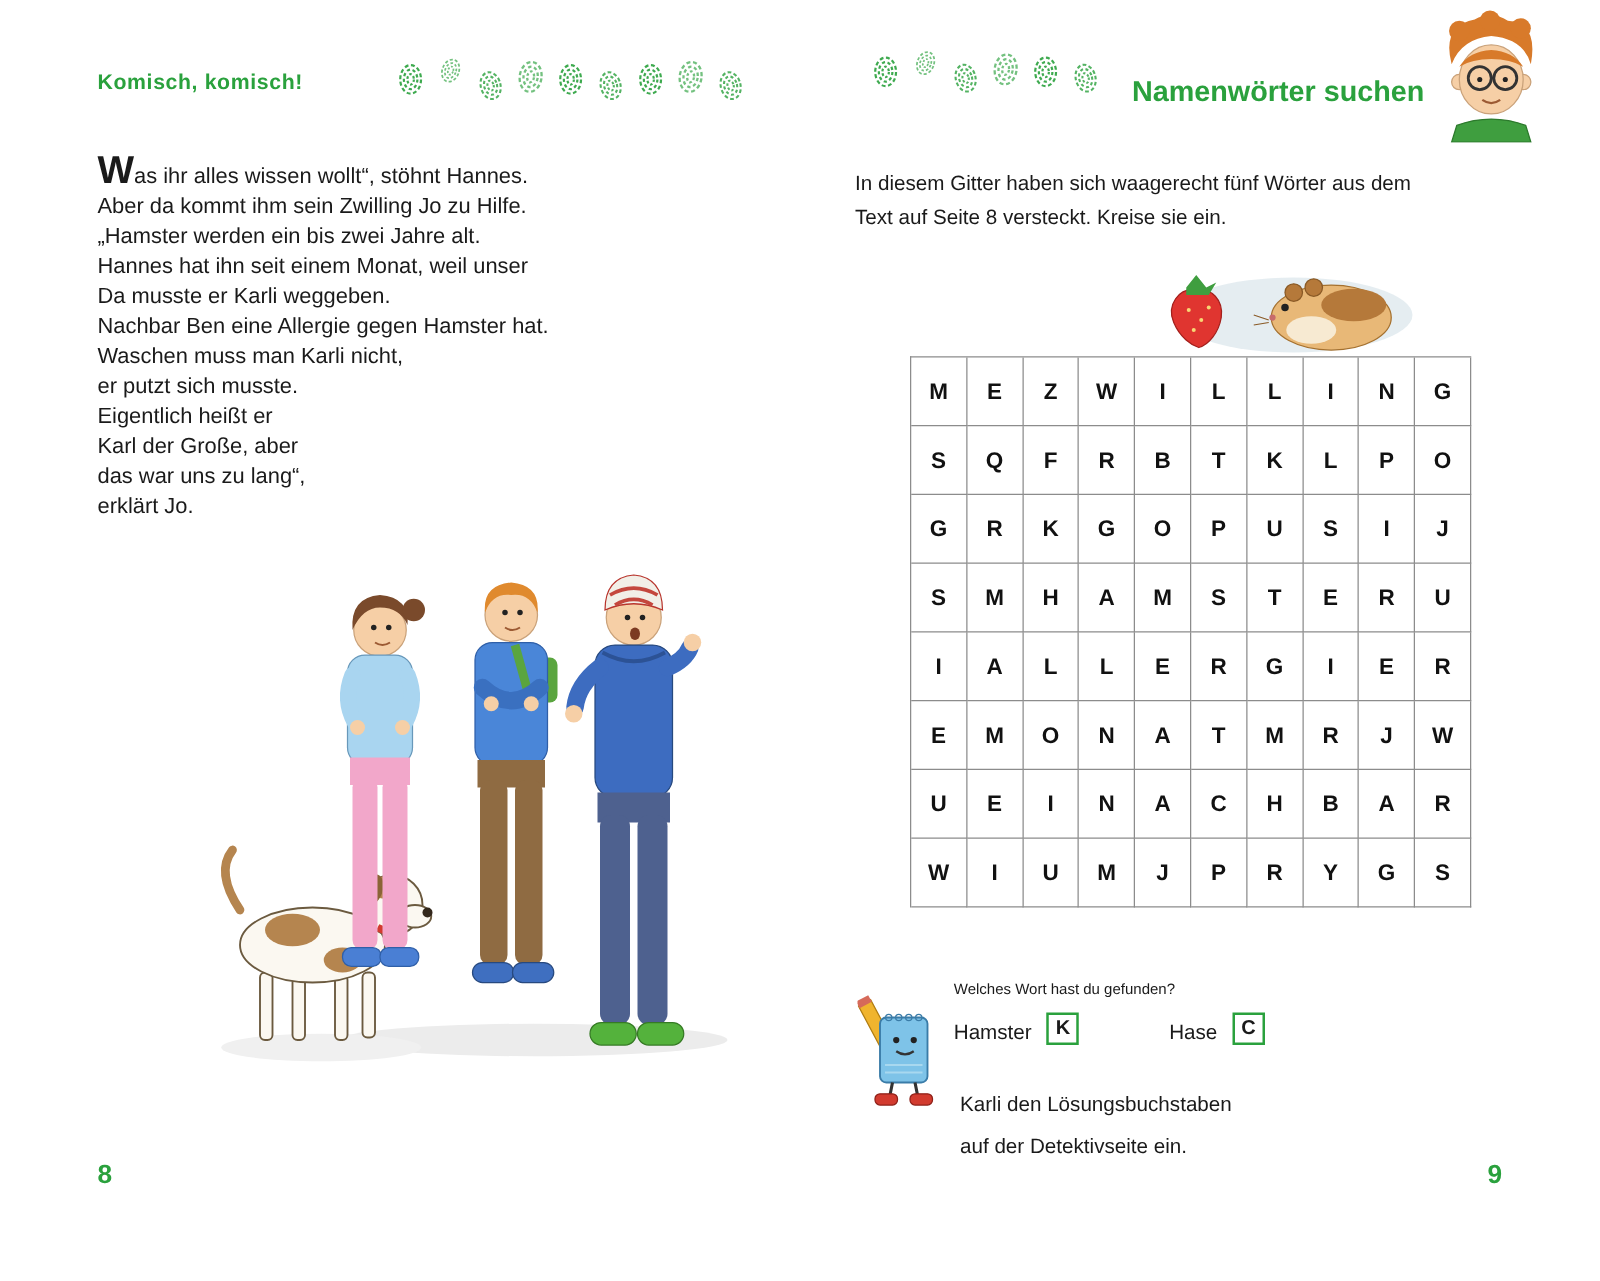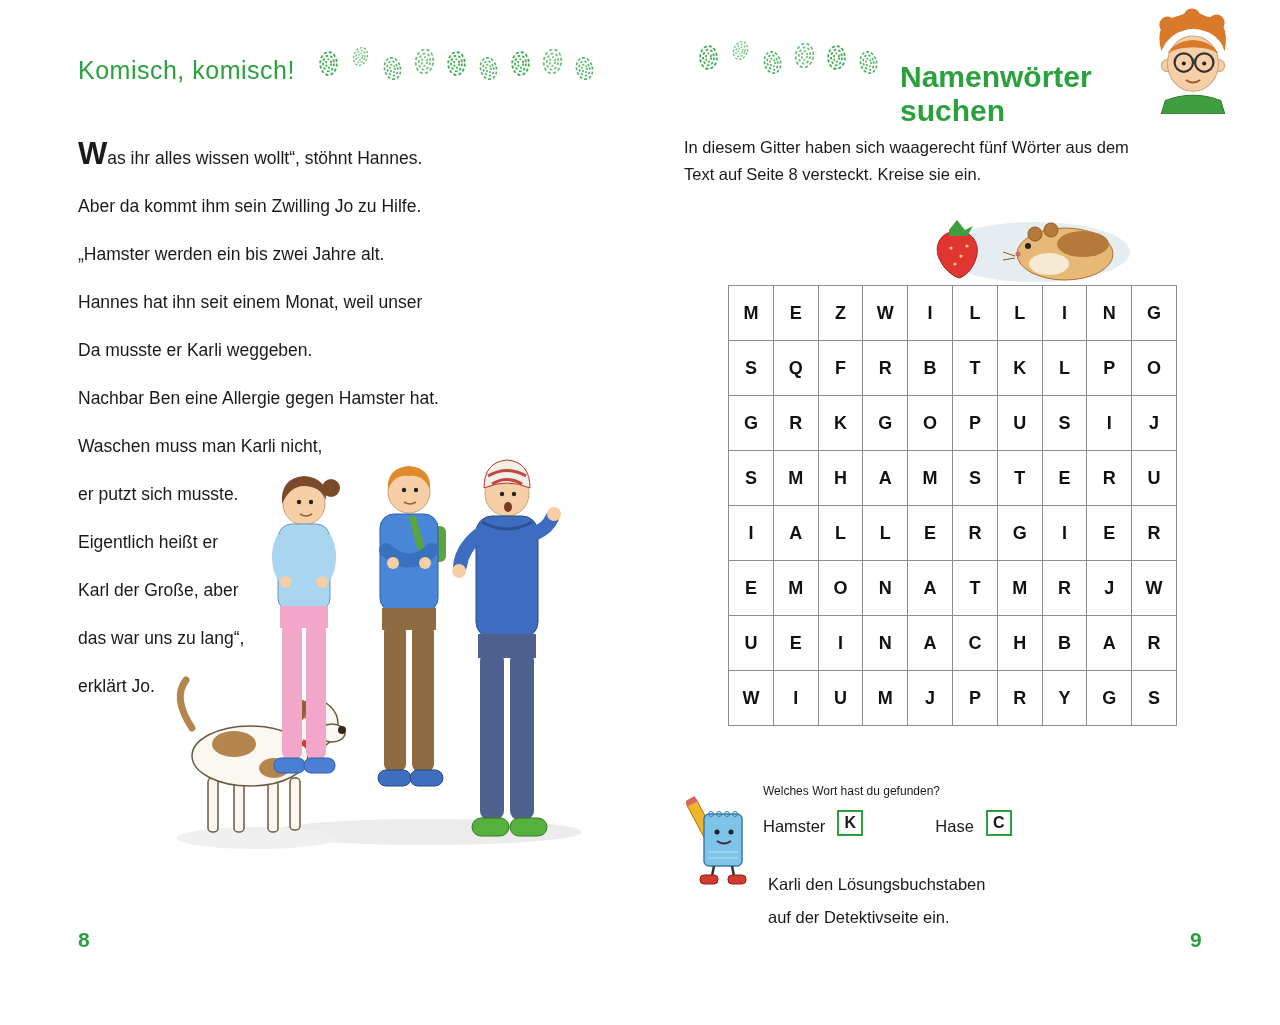--- a/index.html
+++ b/index.html
@@ -2,23 +2,23 @@
 <html style="--green: #2aa13d; --text: #1a1a1a; --grid-border: #8c8c8c;"><head>
 <meta charset="utf-8">
 <style>
   * { margin:0; padding:0; box-sizing:border-box; }
   html,body { background:#ffffff; font-family:"Liberation Sans", sans-serif; color:var(--text,#1a1a1a); }
   .spread { position:relative; width:1280px; height:1025px; background:#fff; overflow:hidden; }
 
   .green { color:var(--green,#2aa13d); }
 
   
-  .left-title { position:absolute; left:78px; top:56px; font-size:25px; font-weight:400; letter-spacing:.5px; }
+  .left-title { position:absolute; left:78px; top:56px; font-size:17px; font-weight:700; letter-spacing:.5px; }
   .story { position:absolute; left:78px; top:124px; width:420px; }
-  .story-line { font-size:17.5px; line-height:36px; white-space:nowrap;margin-top:12px; }
+  .story-line { font-size:17.5px; line-height:24px; white-space:nowrap; }
   .dropcap { font-size:31px; font-weight:700; }
   .page-num { position:absolute; font-size:21px; font-weight:700; }
   .page-num-left { left:78px; top:928px; }
   .page-num-right { left:1190px; top:928px; }
 
   
   .fingerprints { position:absolute; display:flex; align-items:center; gap:11px; }
   .fingerprints-left { left:318px; top:50px; }
   .fingerprints-right { left:698px; top:44px; }
   .fp { width:21px; height:27px; opacity:.9; }
@@ -26,21 +26,21 @@
   .fp:nth-child(3n) { transform:translateY(5px) rotate(-14deg) scale(.95); opacity:.8; }
   .fp:nth-child(4n) { transform:translateY(-2px) rotate(8deg) scale(1.05); }
 
   
   .kids-illustration { position:absolute; left:162px; top:430px; width:435px; height:425px; }
   .berry-hamster { position:absolute; left:915px; top:206px; width:220px; height:80px; }
   .boy-head { position:absolute; left:1147px; top:6px; width:92px; height:108px; }
   .notebook-char { position:absolute; left:686px; top:792px; width:72px; height:98px; }
 
   
-  .right-title { position:absolute; left:900px; top:60px; width:245px; text-align:left; font-size:30px; font-weight:700; }
+  .right-title { position:absolute; left:900px; top:60px; width:245px; text-align:center; font-size:23px; font-weight:700; }
   .intro { position:absolute; left:684px; top:134px; width:480px; font-size:16.5px; line-height:27px; }
 
   .word-grid { position:absolute; left:728px; top:285px; display:grid;
     grid-template-columns:repeat(10,44.8px); grid-auto-rows:55px;
     border-top:1.5px solid var(--grid-border,#8c8c8c); border-left:1.5px solid var(--grid-border,#8c8c8c); background:#fff; }
   .grid-cell { border-right:1.5px solid var(--grid-border,#8c8c8c); border-bottom:1.5px solid var(--grid-border,#8c8c8c);
     display:flex; align-items:center; justify-content:center; font-weight:700; font-size:18px; color:#111; }
 
   .question { position:absolute; left:763px; top:784px; font-size:12px; }
   .answer-row { position:absolute; left:763px; top:810px; display:flex; align-items:flex-end; font-size:16.5px; }

